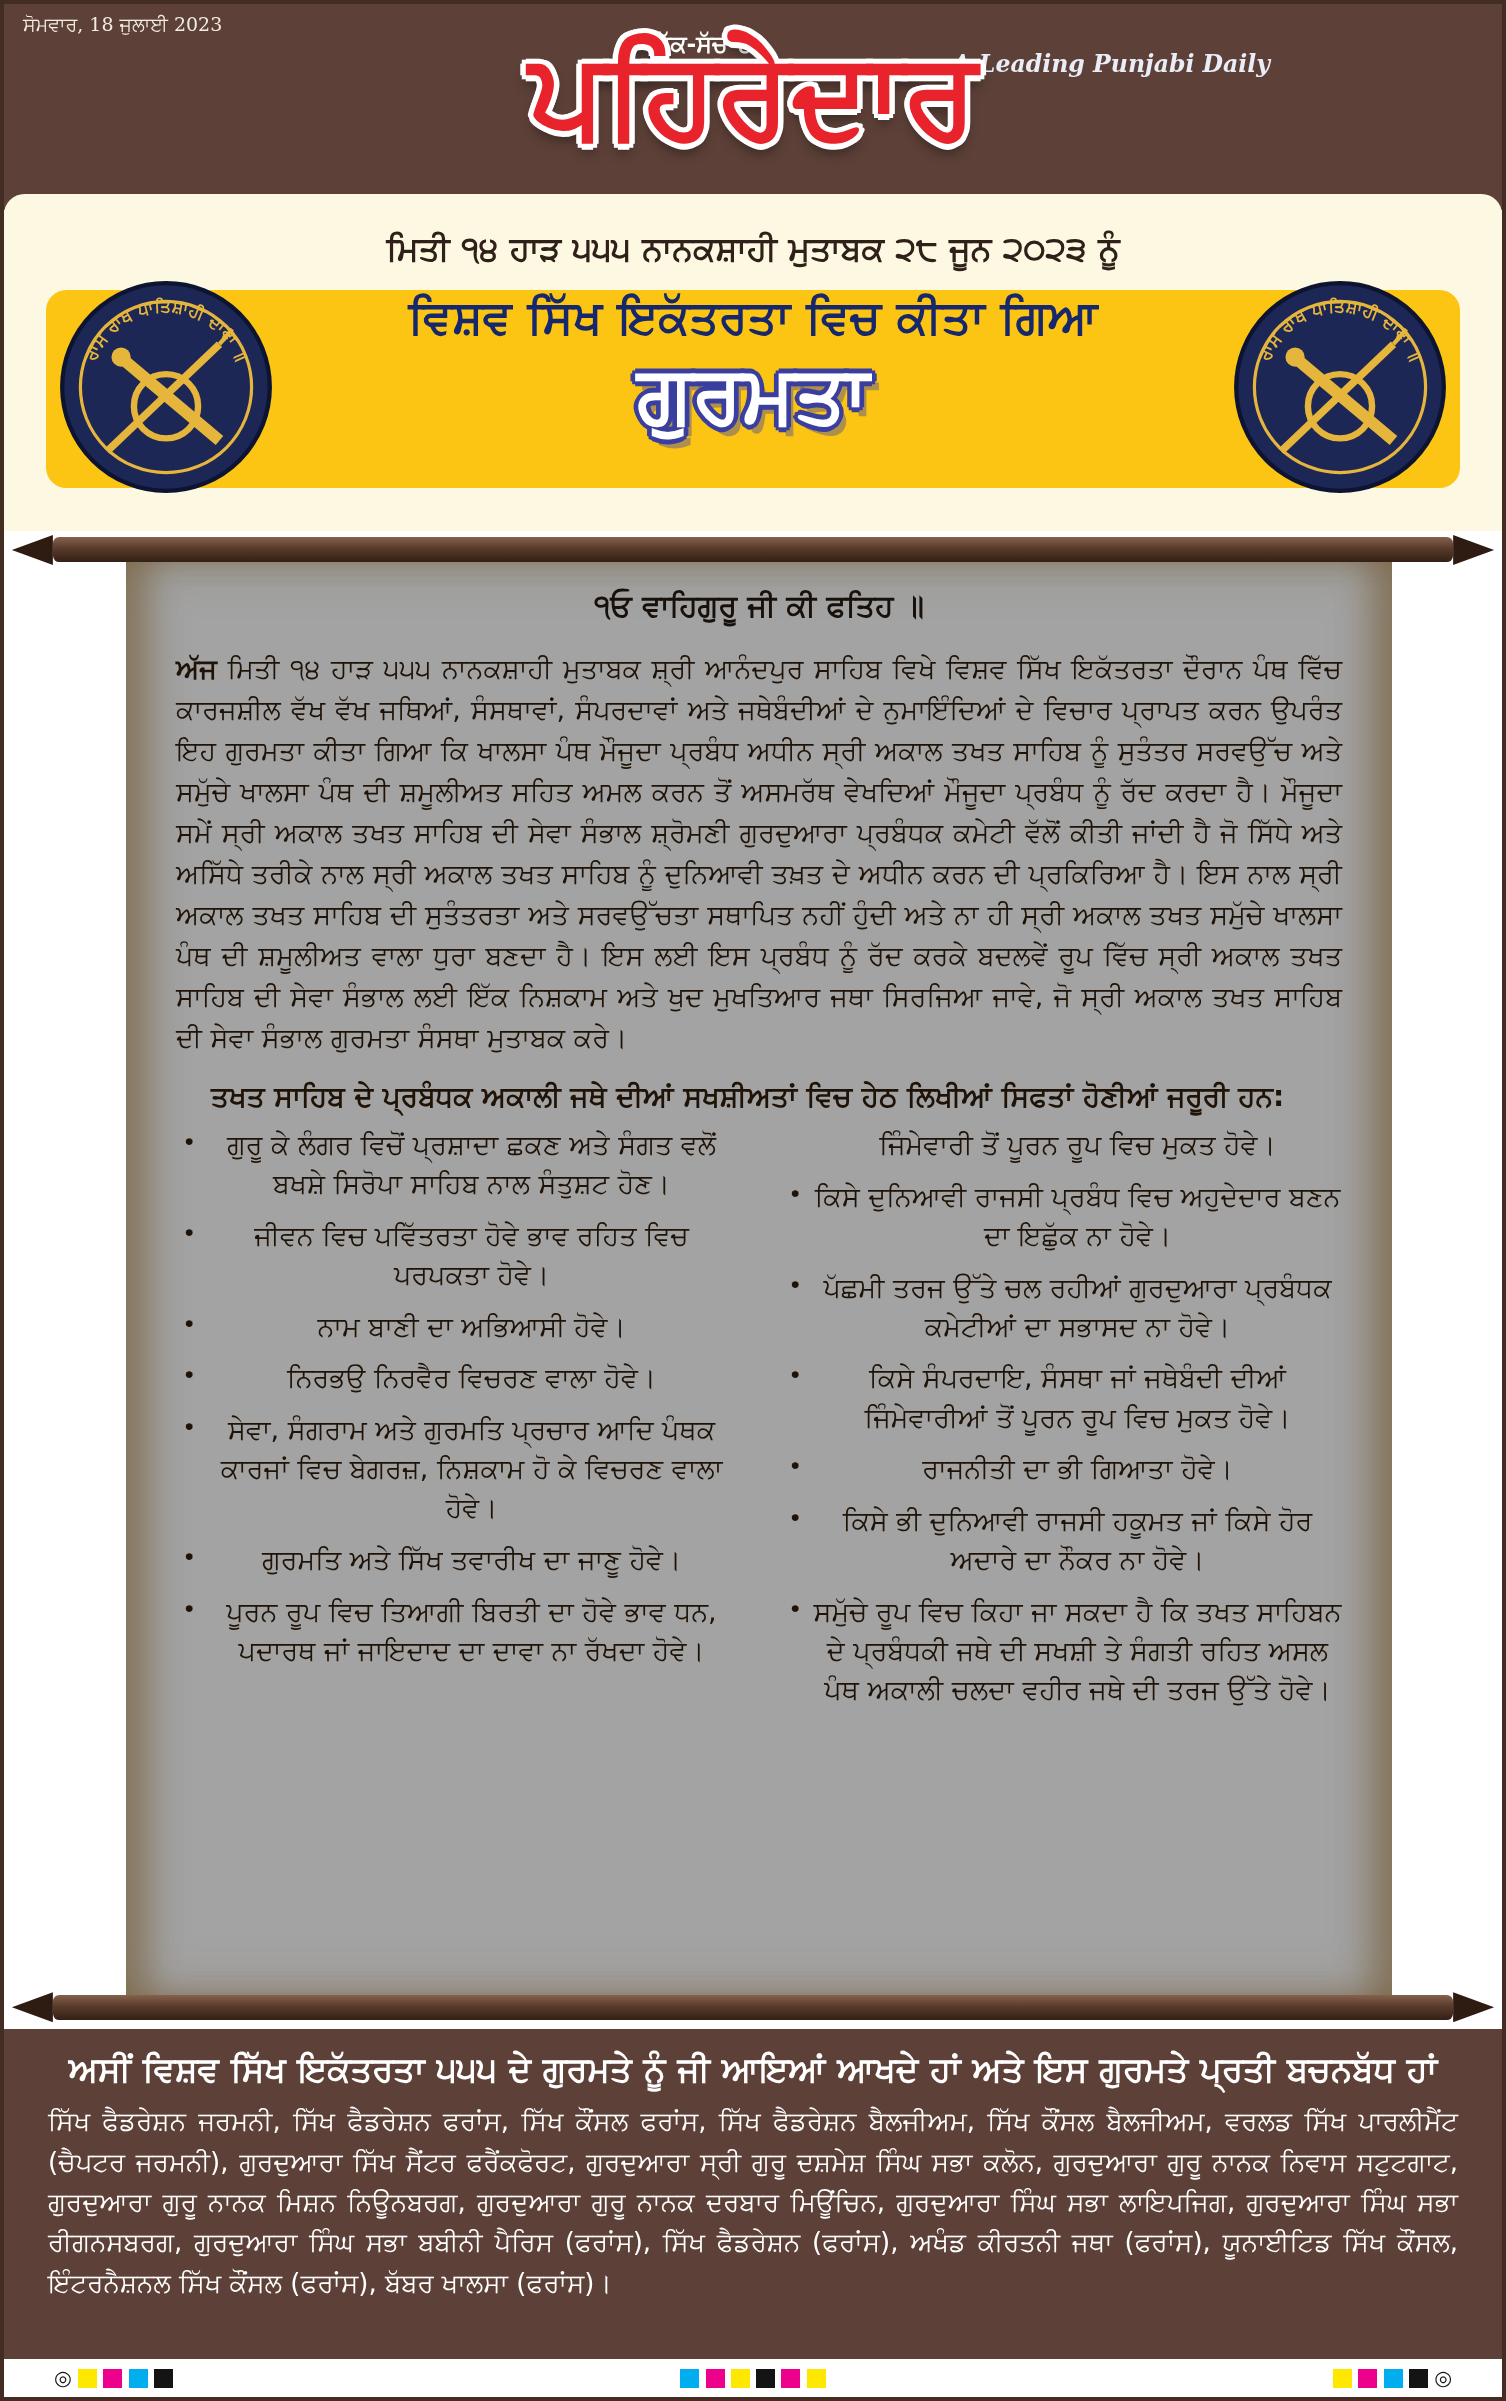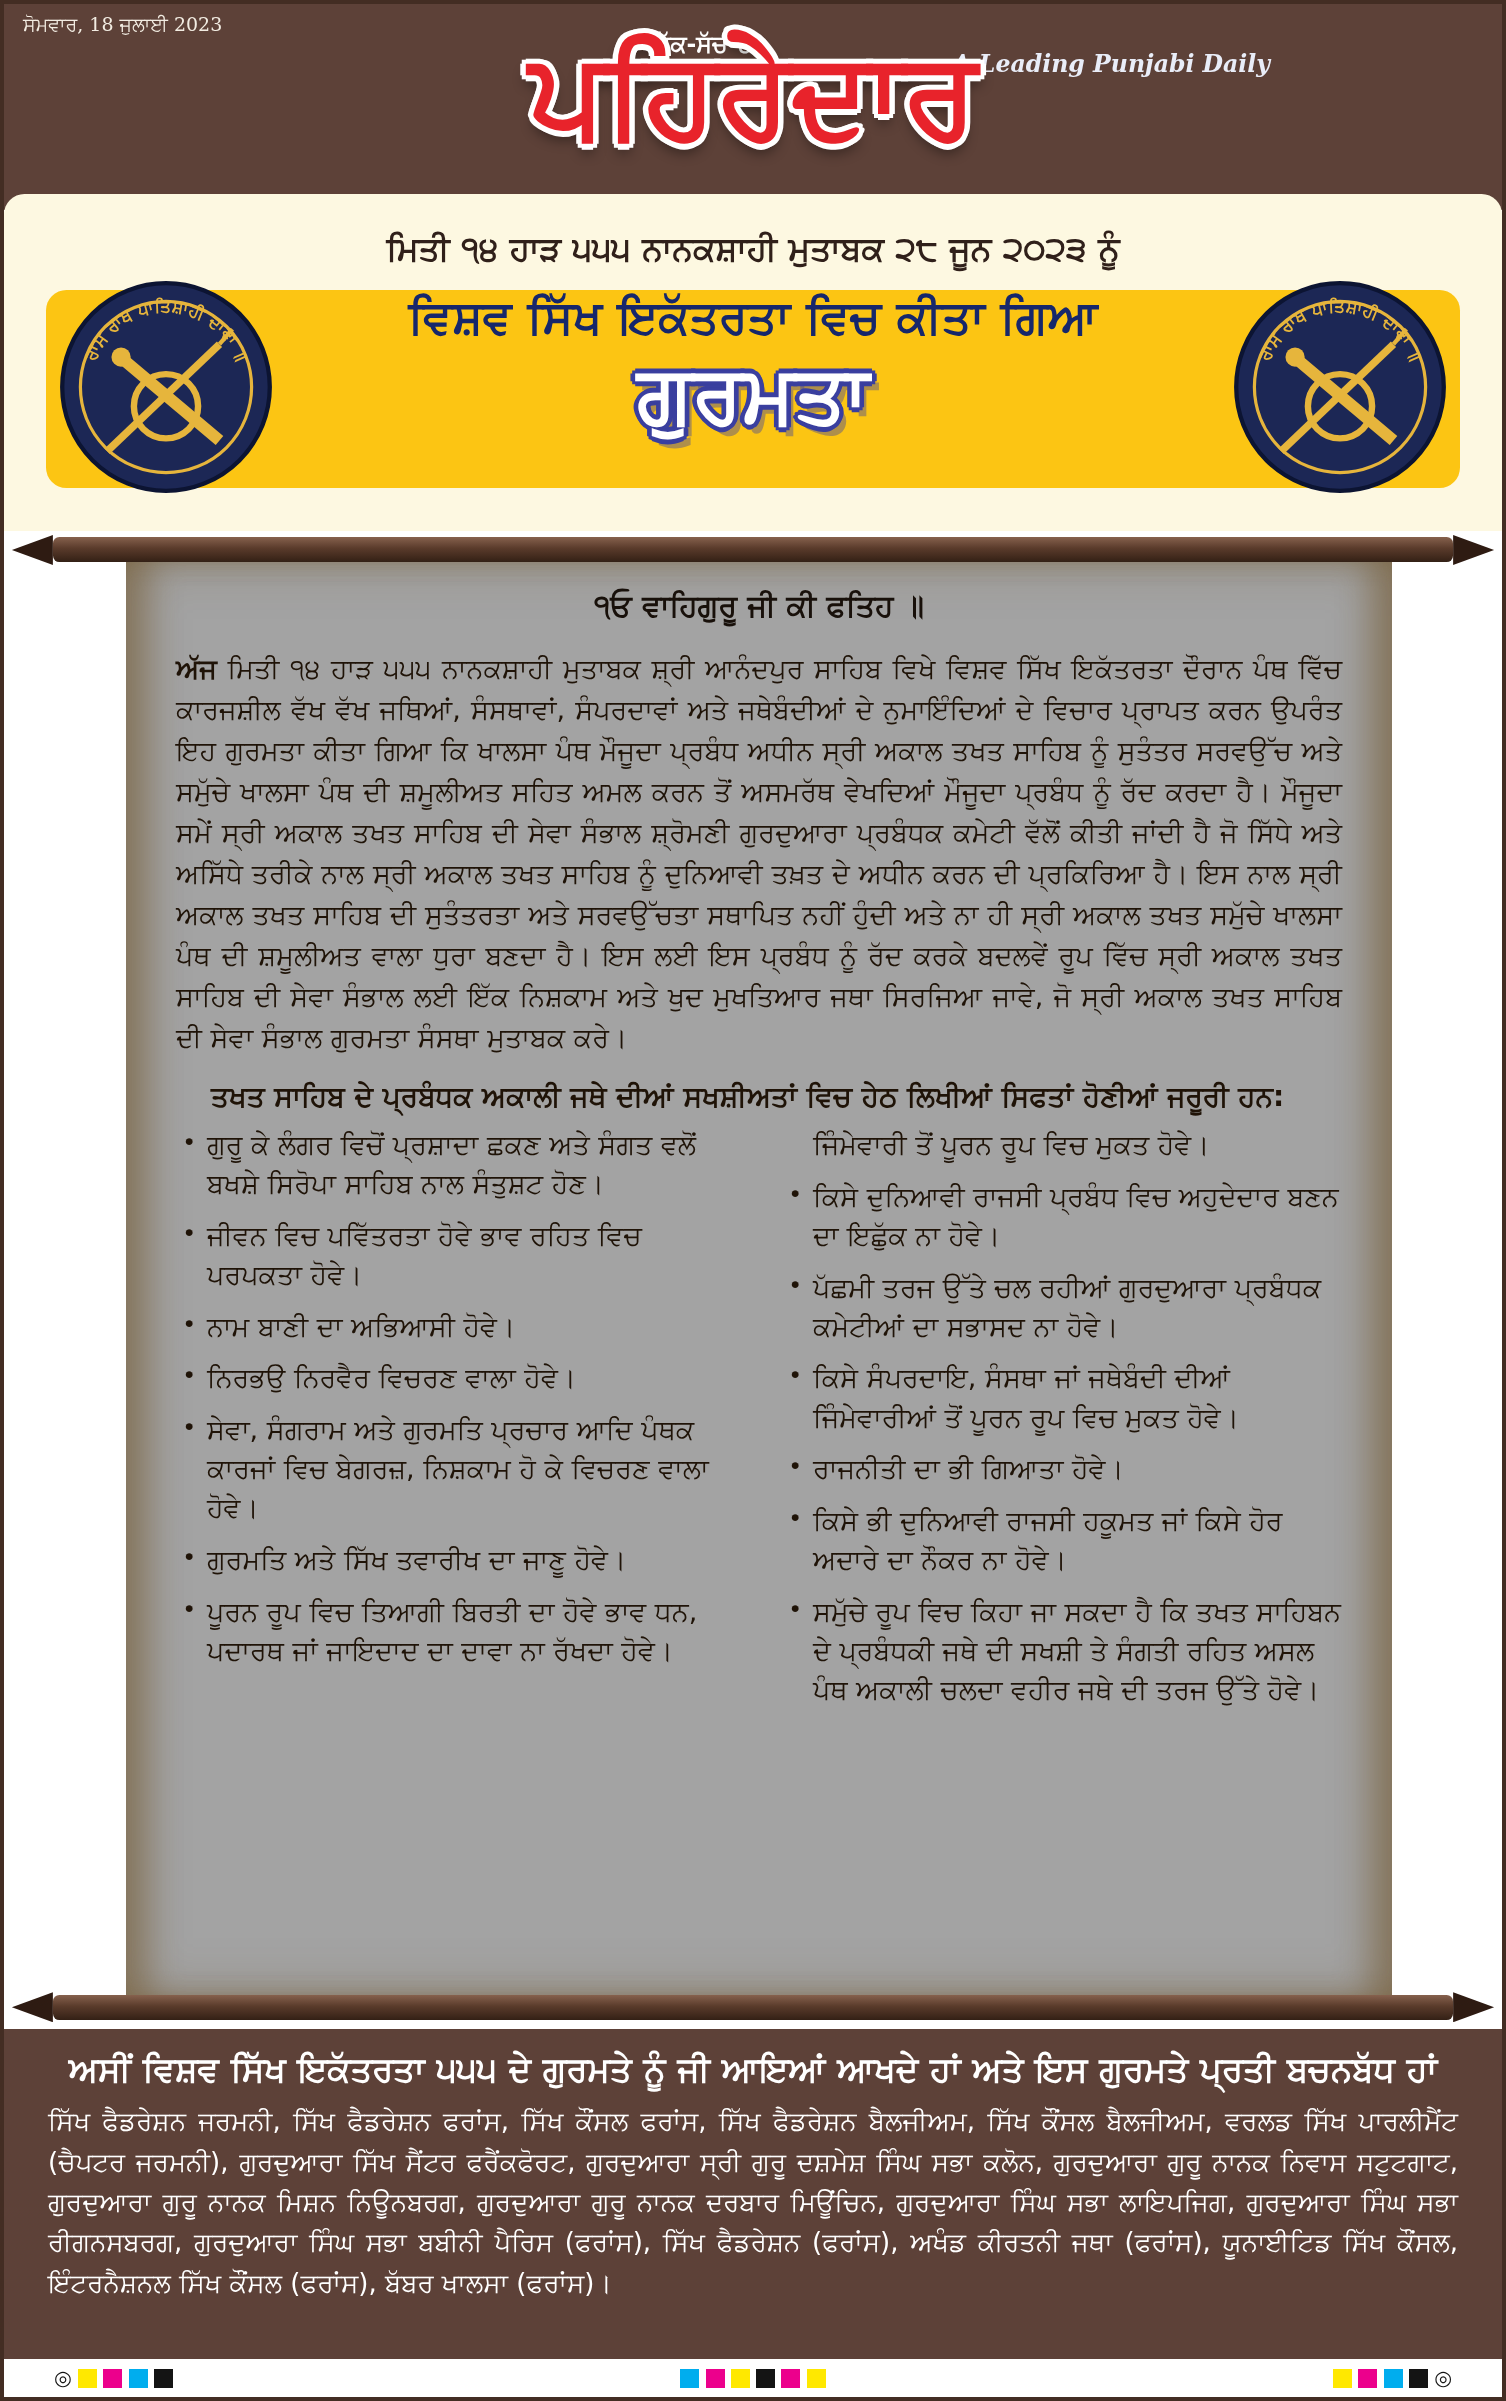--- a/index.html
+++ b/index.html
@@ -95,21 +95,21 @@
     box-shadow: inset 0 0 55px rgba(110,80,35,.5), inset 23.6px 0 31px rgba(110,80,35,.35), inset -23.6px 0 31px rgba(110,80,35,.35);
     padding:17.3px 50px 7.9px; overflow:hidden; color:#1f1307;margin-left:12px;
   }
   .invocation { text-align:center; font-weight:bold; font-size:30px; margin:19px 0 23.6px; color:#18100a; }
   .body-para  { text-align:justify; font-size:27px; line-height:1.52; }
   .body-para .lead { font-weight:bold; }
   .subheading { font-size:28px; font-weight:bold; margin:22px 0 11px 35px; }
   .columns { display:flex; gap:46px; }
   .col { flex:1; min-width:0; }
   ul.traits { list-style:none; font-size:27px; line-height:1.45; }
-  ul.traits li { position:relative; padding-left:31px; margin-bottom:12.6px; text-align:left; }
+  ul.traits li { position:relative; padding-left:31px; margin-bottom:12.6px; text-align:center; }
   ul.traits li::before { content:"•"; position:absolute; left:6.3px; top:0; font-size:23.6px; }
   ul.traits li.cont { padding-left:31px; }
   ul.traits li.cont::before { content:""; }
 
   
   .footer { flex:none; height:330px; background:#5d4138; color:#ffffff; position:relative; z-index:3; }
   .pledge {
     text-align:center; font-size:34px; font-weight:bold;
     padding:20.4px 31px 3.1px;
   }

